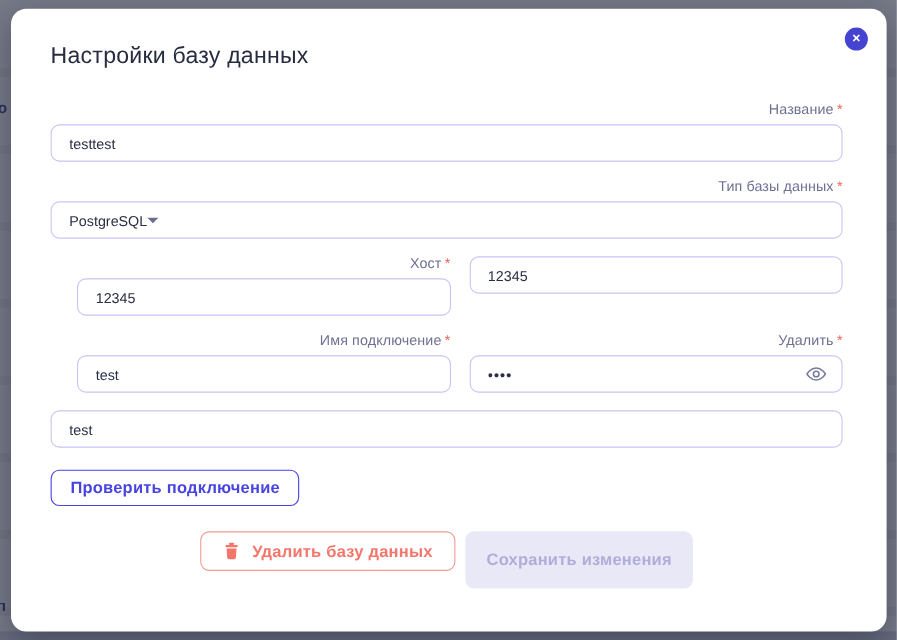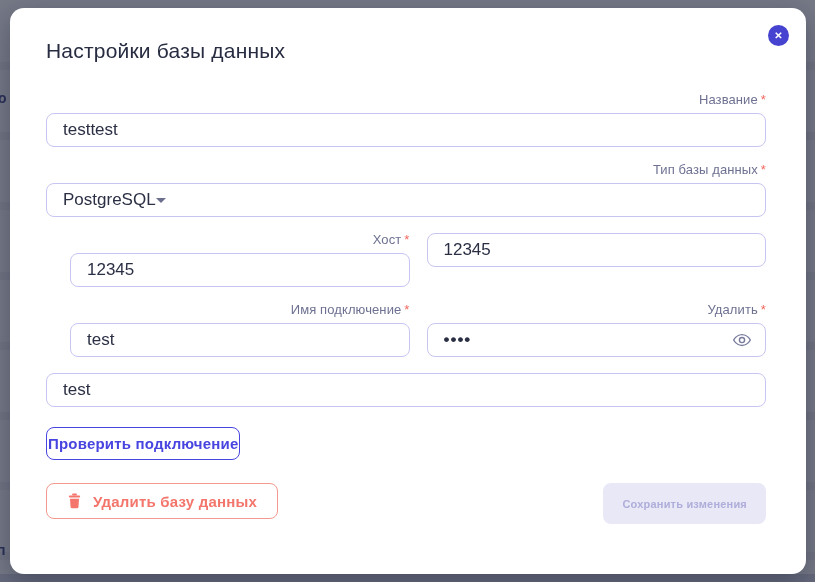--- a/index.html
+++ b/index.html
@@ -88,21 +88,21 @@
     text-align: right;
   }
   .req { color: #f1695f; margin-left: 3px; }
   .text-input, .select-input {
     width: 100%;
     height: 34px;
     border: 1px solid #c7c5f2;
     border-radius: 8px;
     background: #ffffff;
     font-family: "Liberation Sans", sans-serif;
-    font-size: 17px;
+    font-size: 13px;
     color: #2b2f44;
     padding: 0 16px;
     outline: none;
   }
   .select-input {
     display: flex; align-items: center; 
     cursor: pointer;
   }
   .caret {
     width: 0; height: 0;
@@ -117,81 +117,81 @@
     position: absolute; right: 14px; top: 7px;
     width: 20px; height: 20px;
     cursor: pointer;
     display: flex; align-items: center; justify-content: center;
   }
 
   
   .btn-test {
     margin-top: 20px;
     height: 33px;
-    padding: 0 1px;
+    padding: 0 17px;
     background: #ffffff;
     border: 1px solid #4744e0;
     border-radius: 8px;
     color: #4744e0;
     font-family: "Liberation Sans", sans-serif;
     font-size: 15px;
     font-weight: bold;
     cursor: pointer;
     letter-spacing: 0.2px;
   }
   .footer {
     margin-top: 23px;
     display: flex;
-    justify-content: space-between;
+    justify-content: center;
     gap: 9px;
   }
   .btn-delete {
     height: 36px;
     padding: 0 20px;
     background: #ffffff;
     border: 1px solid #f3998f;
     border-radius: 8px;
     color: #f3756b;
     font-family: "Liberation Sans", sans-serif;
     font-size: 15px;
     font-weight: bold;
     cursor: pointer;
     display: flex; align-items: center; gap: 11px;
     letter-spacing: 0.2px;
   }
   .btn-save {
-    height: 41px;
+    height: 52px;
     padding: 0 19px;
     background: #e9e8f7;
     border: none;
     border-radius: 8px;
     color: #afadd9;
     font-family: "Liberation Sans", sans-serif;
-    font-size: 11px;
+    font-size: 15px;
     font-weight: bold;
     letter-spacing: 0.2px;
   }
   .trash { display: flex; align-items: center; }
 </style>
 </head>
 <body>
 
 <div class="backdrop">
   <span class="peek peek-top">о</span>
   <span class="peek peek-bottom">п</span>
   <div class="bottom-strip"></div>
 </div>
 
 <div class="modal">
 
   <button class="close-btn">
     <span>✕</span>
   </button>
 
-  <h1 class="title">Настройки базы данных</h1>
+  <h1 class="title">Настройки базу данных</h1>
 
   <div class="field first">
     <div class="flabel">
       <span>Название</span><span class="req">*</span>
     </div>
     <input class="text-input" value="testtest" style="">
   </div>
 
   <div class="field">
     <div class="flabel">

